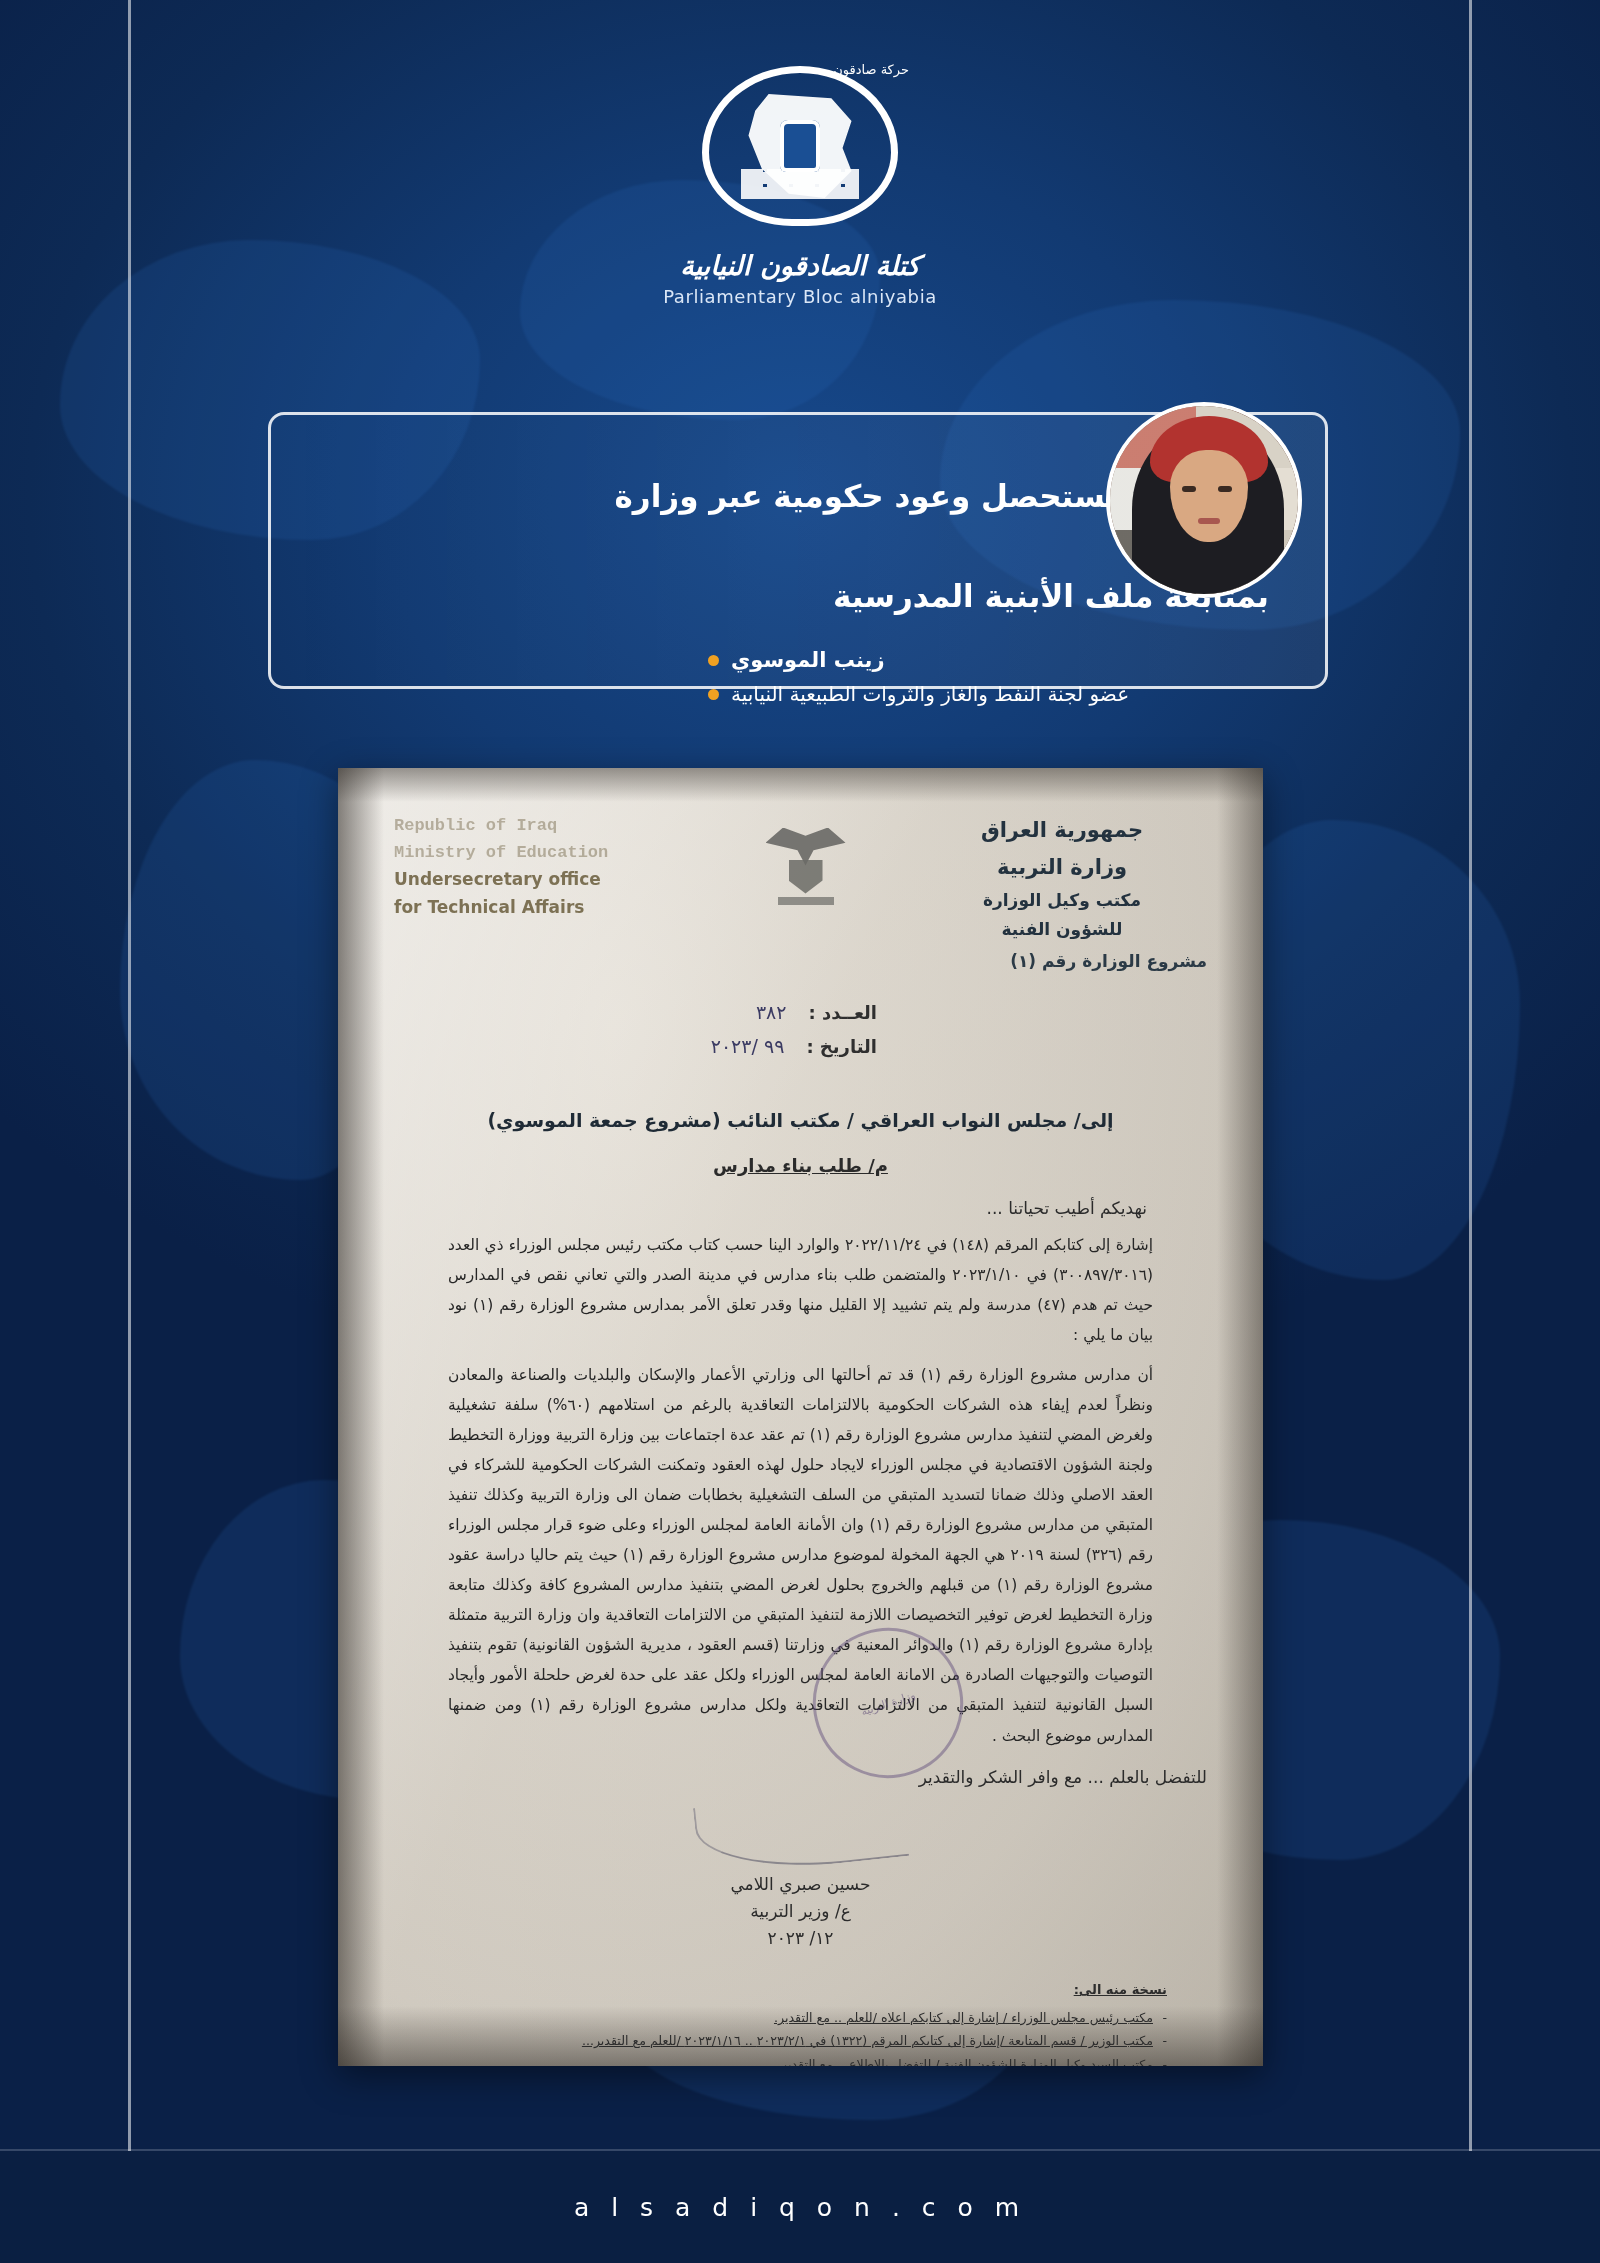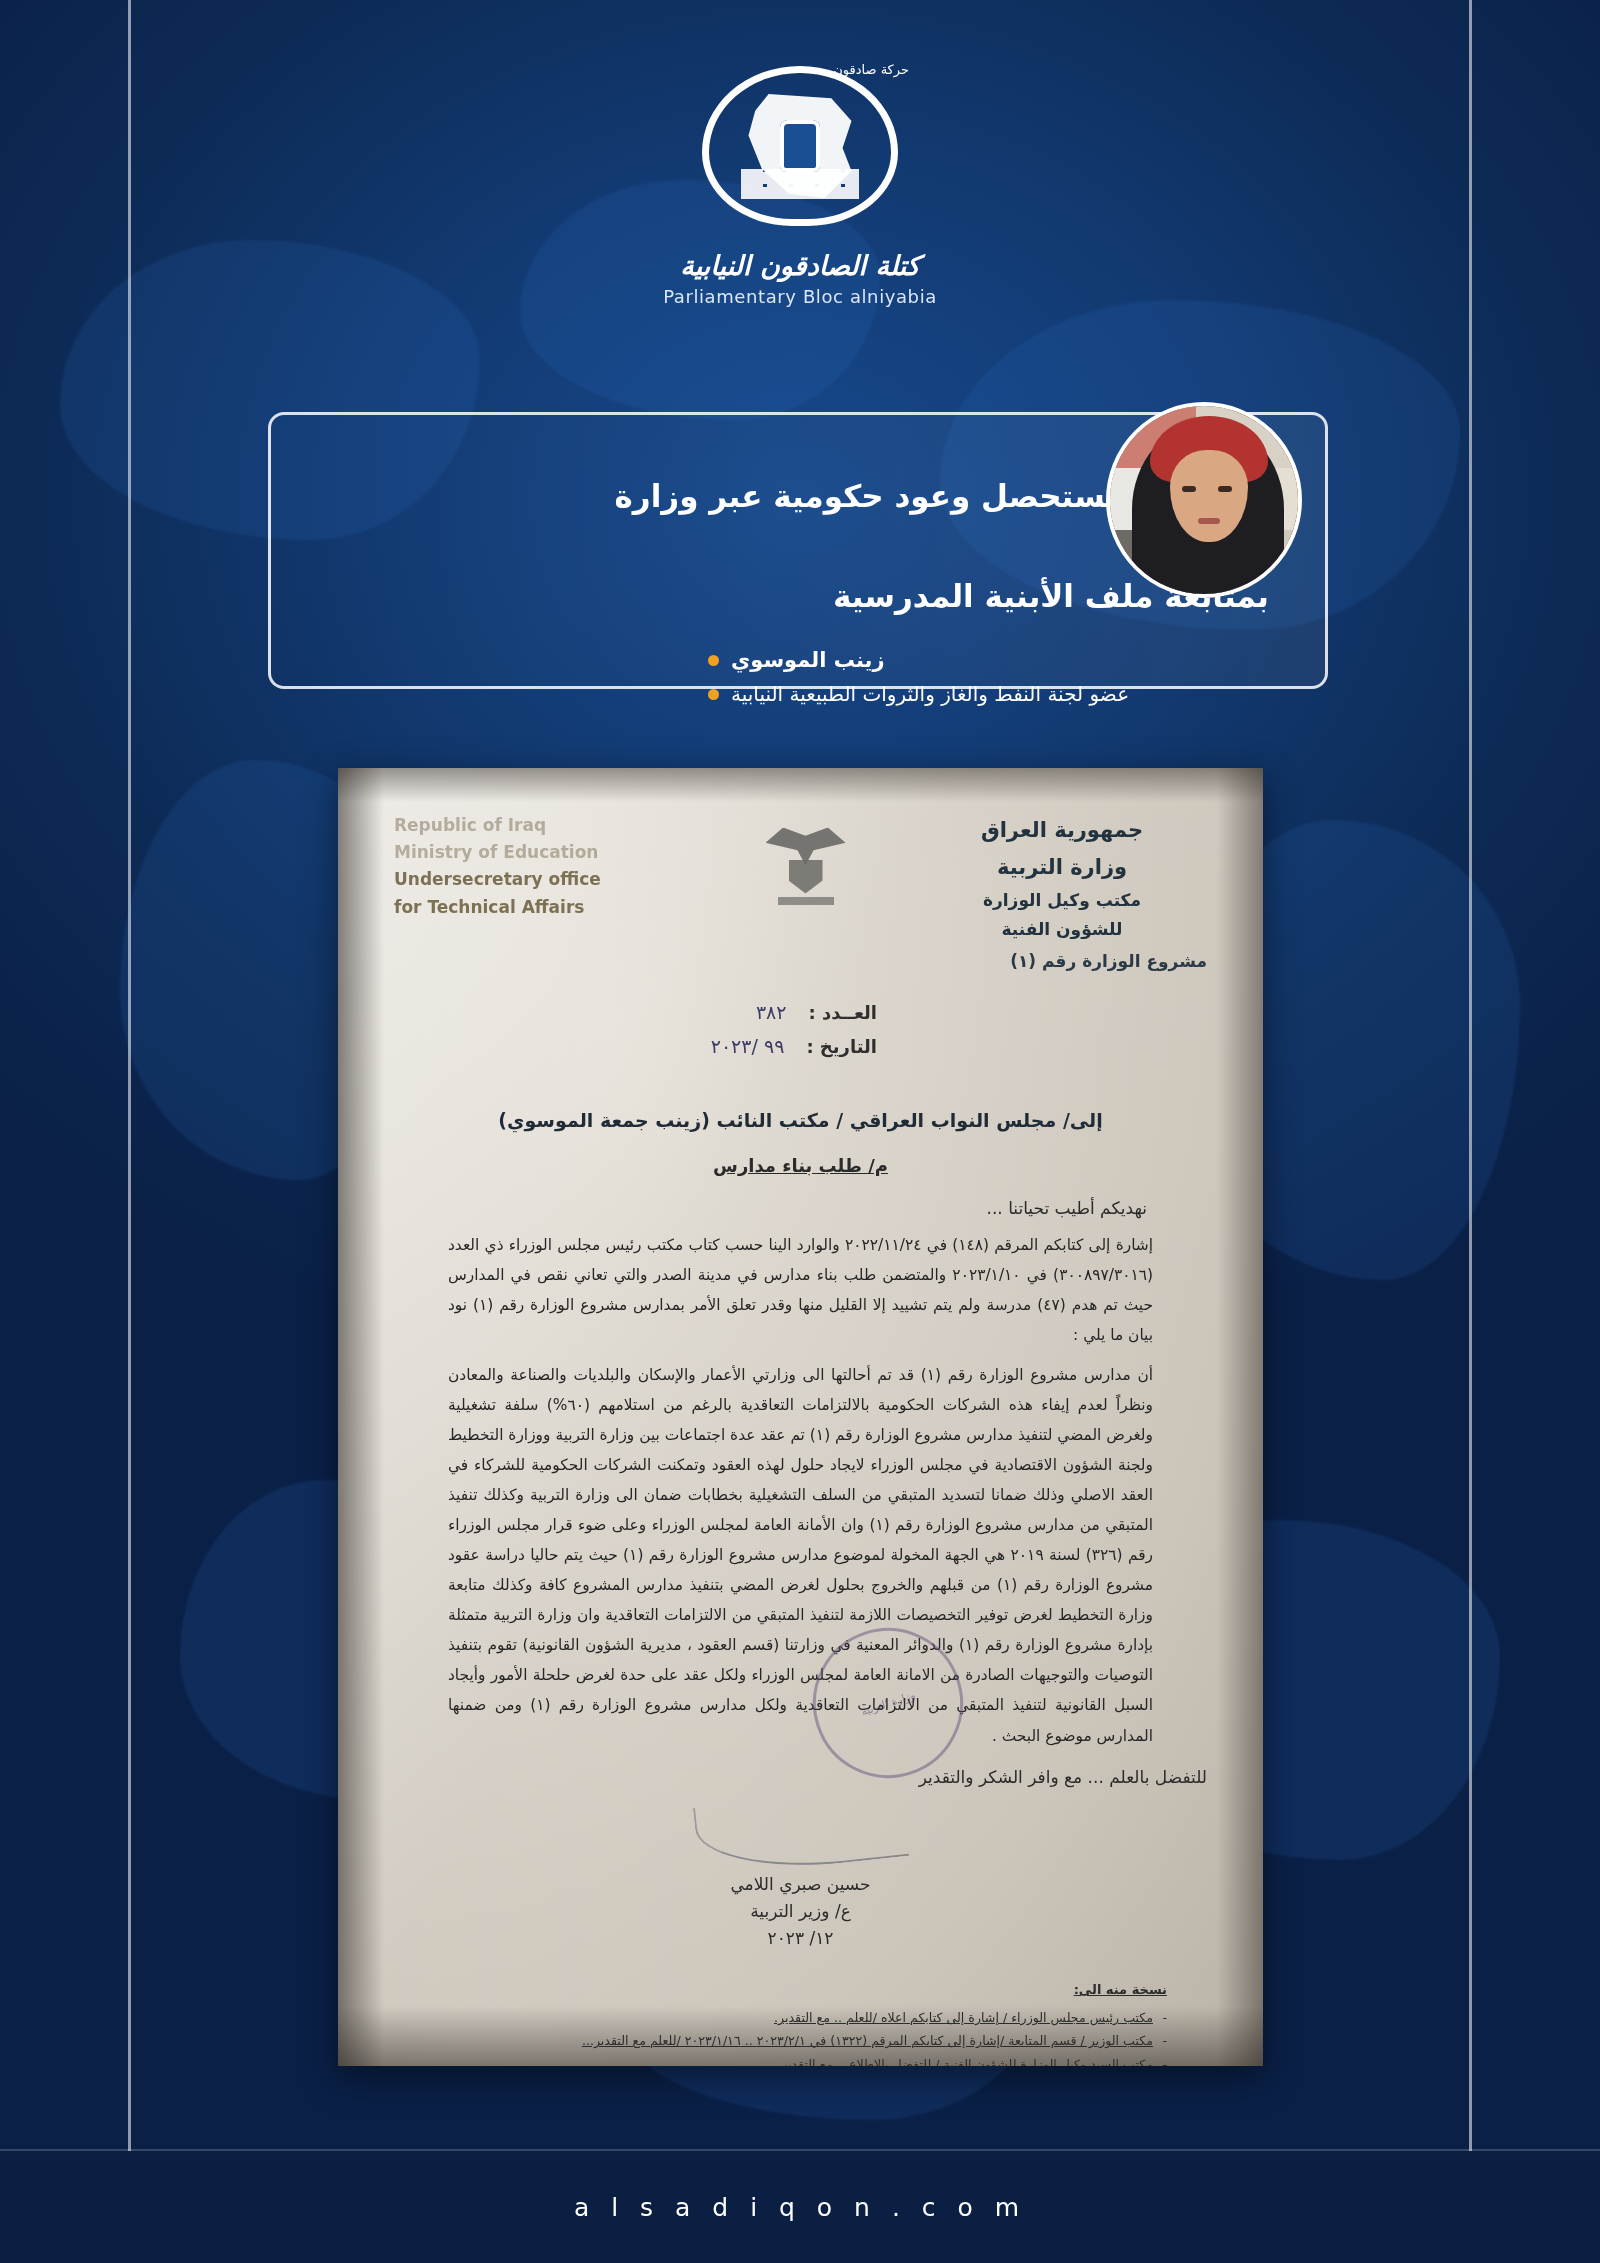--- a/index.html
+++ b/index.html
@@ -186,21 +186,21 @@
   .doc .edge-dark.right { left: auto; right: 0; background: linear-gradient(270deg, rgba(40,35,30,.45), rgba(40,35,30,0)); }
   .doc .edge-top { position: absolute; left:0; right:0; top:0; height: 34px; background: linear-gradient(180deg, rgba(40,35,30,.45), rgba(40,35,30,0)); }
   .doc .edge-bottom { position: absolute; left:0; right:0; bottom:0; height: 60px; background: linear-gradient(0deg, rgba(40,35,30,.5), rgba(40,35,30,0)); }
 
   .doc-inner { position: absolute; inset: 0; padding: 44px 56px; }
 
   .doc-headrow { display: flex; justify-content: space-between; align-items: flex-start; }
   .doc-head-right { text-align: center; width: 290px; font-size: 17px; line-height: 1.75; font-weight: bold; color: #23323f; }
   .doc-head-right .big { font-size: 21px; }
   .doc-head-left { width: 300px; text-align: left; direction: ltr; color: #6a5d3c; font-size: 17px; line-height: 1.6; font-weight: bold; opacity: .85; }
-  .doc-head-left .faded { opacity: .5; }
+  .doc-head-left .faded { opacity: .5; font-family: Liberation Mono, monospace; }
 
   .eagle {
     width: 86px; height: 96px; margin-top: 6px;
     display: flex; flex-direction: column; align-items: center; justify-content: center;
     color: #4a4a48;
   }
   .eagle .wing {
     width: 80px; height: 38px; background: #5a5a57;
     clip-path: polygon(0 40%, 22% 0, 50% 22%, 78% 0, 100% 40%, 60% 60%, 50% 100%, 40% 60%);
     opacity: .8;
@@ -362,21 +362,21 @@
         <div class="numline">
           <span class="lbl">العــدد :</span>
           <span class="val">٣٨٢</span>
         </div>
         <div class="numline">
           <span class="lbl">التاريخ :</span>
           <span class="val">٩٩ /٢٠٢٣</span>
         </div>
       </div>
 
-      <div class="doc-to">إلى/ مجلس النواب العراقي / مكتب النائب (زينب جمعة الموسوي)</div>
+      <div class="doc-to">إلى/ مجلس النواب العراقي / مكتب النائب (مشروع جمعة الموسوي)</div>
       <div class="doc-subject">م/ طلب بناء مدارس</div>
       <div class="doc-greet">نهديكم أطيب تحياتنا ...</div>
 
       <div class="doc-body">
         <p>إشارة إلى كتابكم المرقم (١٤٨) في ٢٠٢٢/١١/٢٤ والوارد الينا حسب كتاب مكتب رئيس مجلس الوزراء ذي العدد (٣٠٠٨٩٧/٣٠١٦) في ٢٠٢٣/١/١٠ والمتضمن طلب بناء مدارس في مدينة الصدر والتي تعاني نقص في المدارس حيث تم هدم (٤٧) مدرسة ولم يتم تشييد إلا القليل منها وقدر تعلق الأمر بمدارس مشروع الوزارة رقم (١) نود بيان ما يلي :</p>
         <p>أن مدارس مشروع الوزارة رقم (١) قد تم أحالتها الى وزارتي الأعمار والإسكان والبلديات والصناعة والمعادن ونظراً لعدم إيفاء هذه الشركات الحكومية بالالتزامات التعاقدية بالرغم من استلامهم (٦٠%) سلفة تشغيلية ولغرض المضي لتنفيذ مدارس مشروع الوزارة رقم (١) تم عقد عدة اجتماعات بين وزارة التربية ووزارة التخطيط ولجنة الشؤون الاقتصادية في مجلس الوزراء لايجاد حلول لهذه العقود وتمكنت الشركات الحكومية للشركاء في العقد الاصلي وذلك ضمانا لتسديد المتبقي من السلف التشغيلية بخطابات ضمان الى وزارة التربية وكذلك تنفيذ المتبقي من مدارس مشروع الوزارة رقم (١) وان الأمانة العامة لمجلس الوزراء وعلى ضوء قرار مجلس الوزراء رقم (٣٢٦) لسنة ٢٠١٩ هي الجهة المخولة لموضوع مدارس مشروع الوزارة رقم (١) حيث يتم حاليا دراسة عقود مشروع الوزارة رقم (١) من قبلهم والخروج بحلول لغرض المضي بتنفيذ مدارس المشروع كافة وكذلك متابعة وزارة التخطيط لغرض توفير التخصيصات اللازمة لتنفيذ المتبقي من الالتزامات التعاقدية وان وزارة التربية متمثلة بإدارة مشروع الوزارة رقم (١) والدوائر المعنية في وزارتنا (قسم العقود ، مديرية الشؤون القانونية) تقوم بتنفيذ التوصيات والتوجيهات الصادرة من الامانة العامة لمجلس الوزراء ولكل عقد على حدة لغرض حلحلة الأمور وأيجاد السبل القانونية لتنفيذ المتبقي من الالتزامات التعاقدية ولكل مدارس مشروع الوزارة رقم (١) ومن ضمنها المدارس موضوع البحث .</p>
       </div>
 
       <div class="doc-close">للتفضل بالعلم ... مع وافر الشكر والتقدير</div>
 

